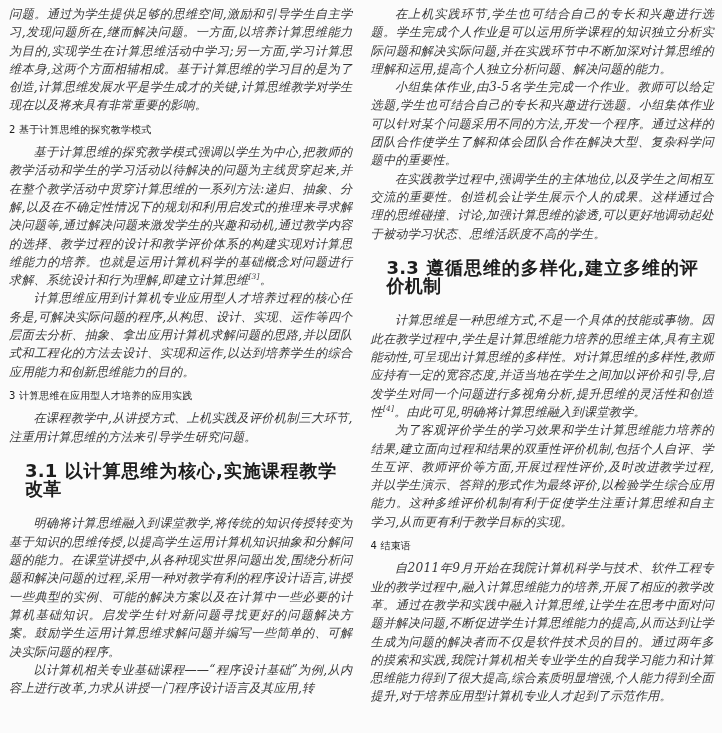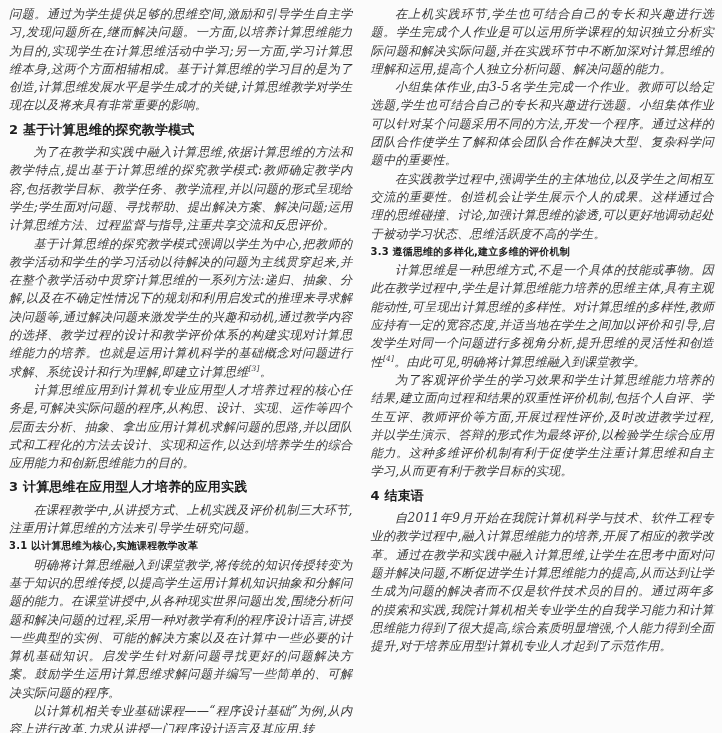--- a/index.html
+++ b/index.html
@@ -32,51 +32,50 @@
   .col p {
     margin: 0;
     text-indent: 2em;
     font-style: italic;
   }
   .col p.cont {
     text-indent: 0;
   }
   .col h2 {
     font-family: "DejaVu Sans", "Liberation Sans", sans-serif;
-    font-size: 13px;
+    font-size: 10px;
     line-height: 18.3px;
-    font-weight: bold;
+    font-weight: normal;
     color: #1d1d1d;
     margin: 6px 0 4px 0;
     text-indent: 0;
   }
   .col h3 {
     font-family: "DejaVu Sans", "Liberation Sans", sans-serif;
-    font-size: 10px;
+    font-size: 18px;
     line-height: 18.3px;
     font-weight: bold;
     color: #1d1d1d;
-    margin: 0;
+    margin: 16px;
     text-indent: 0;
   }
   sup.cite {
     font-size: 7.5px;
     line-height: 0;
     vertical-align: super;
   }
 </style>
 </head>
 <body>
 
 <div class="page">
 
   <div class="col">
     <p class="cont">问题。通过为学生提供足够的思维空间,激励和引导学生自主学习,发现问题所在,继而解决问题。一方面,以培养计算思维能力为目的,实现学生在计算思维活动中学习;另一方面,学习计算思维本身,这两个方面相辅相成。基于计算思维的学习目的是为了创造,计算思维发展水平是学生成才的关键,计算思维教学对学生现在以及将来具有非常重要的影响。</p>
     <h2>2 基于计算思维的探究教学模式</h2>
-    <p>为了在教学和实践中融入计算思维,依据计算思维的方法和教学特点,提出基于计算思维的探究教学模式:教师确定教学内容,包括教学目标、教学任务、教学流程,并以问题的形式呈现给学生;学生面对问题、寻找帮助、提出解决方案、解决问题;运用计算思维方法、过程监督与指导,注重共享交流和反思评价。</p>
     <p><span>基于计算思维的探究教学模式强调以学生为中心,把教师的教学活动和学生的学习活动以待解决的问题为主线贯穿起来,并在整个教学活动中贯穿计算思维的一系列方法:递归、抽象、分解,以及在不确定性情况下的规划和利用启发式的推理来寻求解决问题等,通过解决问题来激发学生的兴趣和动机,通过教学内容的选择、教学过程的设计和教学评价体系的构建实现对计算思维能力的培养。也就是运用计算机科学的基础概念对问题进行求解、系统设计和行为理解,即建立计算思维</span><sup class="cite">[3]</sup><span>。</span></p>
     <p>计算思维应用到计算机专业应用型人才培养过程的核心任务是,可解决实际问题的程序,从构思、设计、实现、运作等四个层面去分析、抽象、拿出应用计算机求解问题的思路,并以团队式和工程化的方法去设计、实现和运作,以达到培养学生的综合应用能力和创新思维能力的目的。</p>
     <h2>3 计算思维在应用型人才培养的应用实践</h2>
     <p>在课程教学中,从讲授方式、上机实践及评价机制三大环节,注重用计算思维的方法来引导学生研究问题。</p>
     <h3>3.1 以计算思维为核心,实施课程教学改革</h3>
     <p>明确将计算思维融入到课堂教学,将传统的知识传授转变为基于知识的思维传授,以提高学生运用计算机知识抽象和分解问题的能力。在课堂讲授中,从各种现实世界问题出发,围绕分析问题和解决问题的过程,采用一种对教学有利的程序设计语言,讲授一些典型的实例、可能的解决方案以及在计算中一些必要的计算机基础知识。启发学生针对新问题寻找更好的问题解决方案。鼓励学生运用计算思维求解问题并编写一些简单的、可解决实际问题的程序。</p>
     <p>以计算机相关专业基础课程——“程序设计基础”为例,从内容上进行改革,力求从讲授一门程序设计语言及其应用,转</p>
   </div>
 
   <div class="col">

